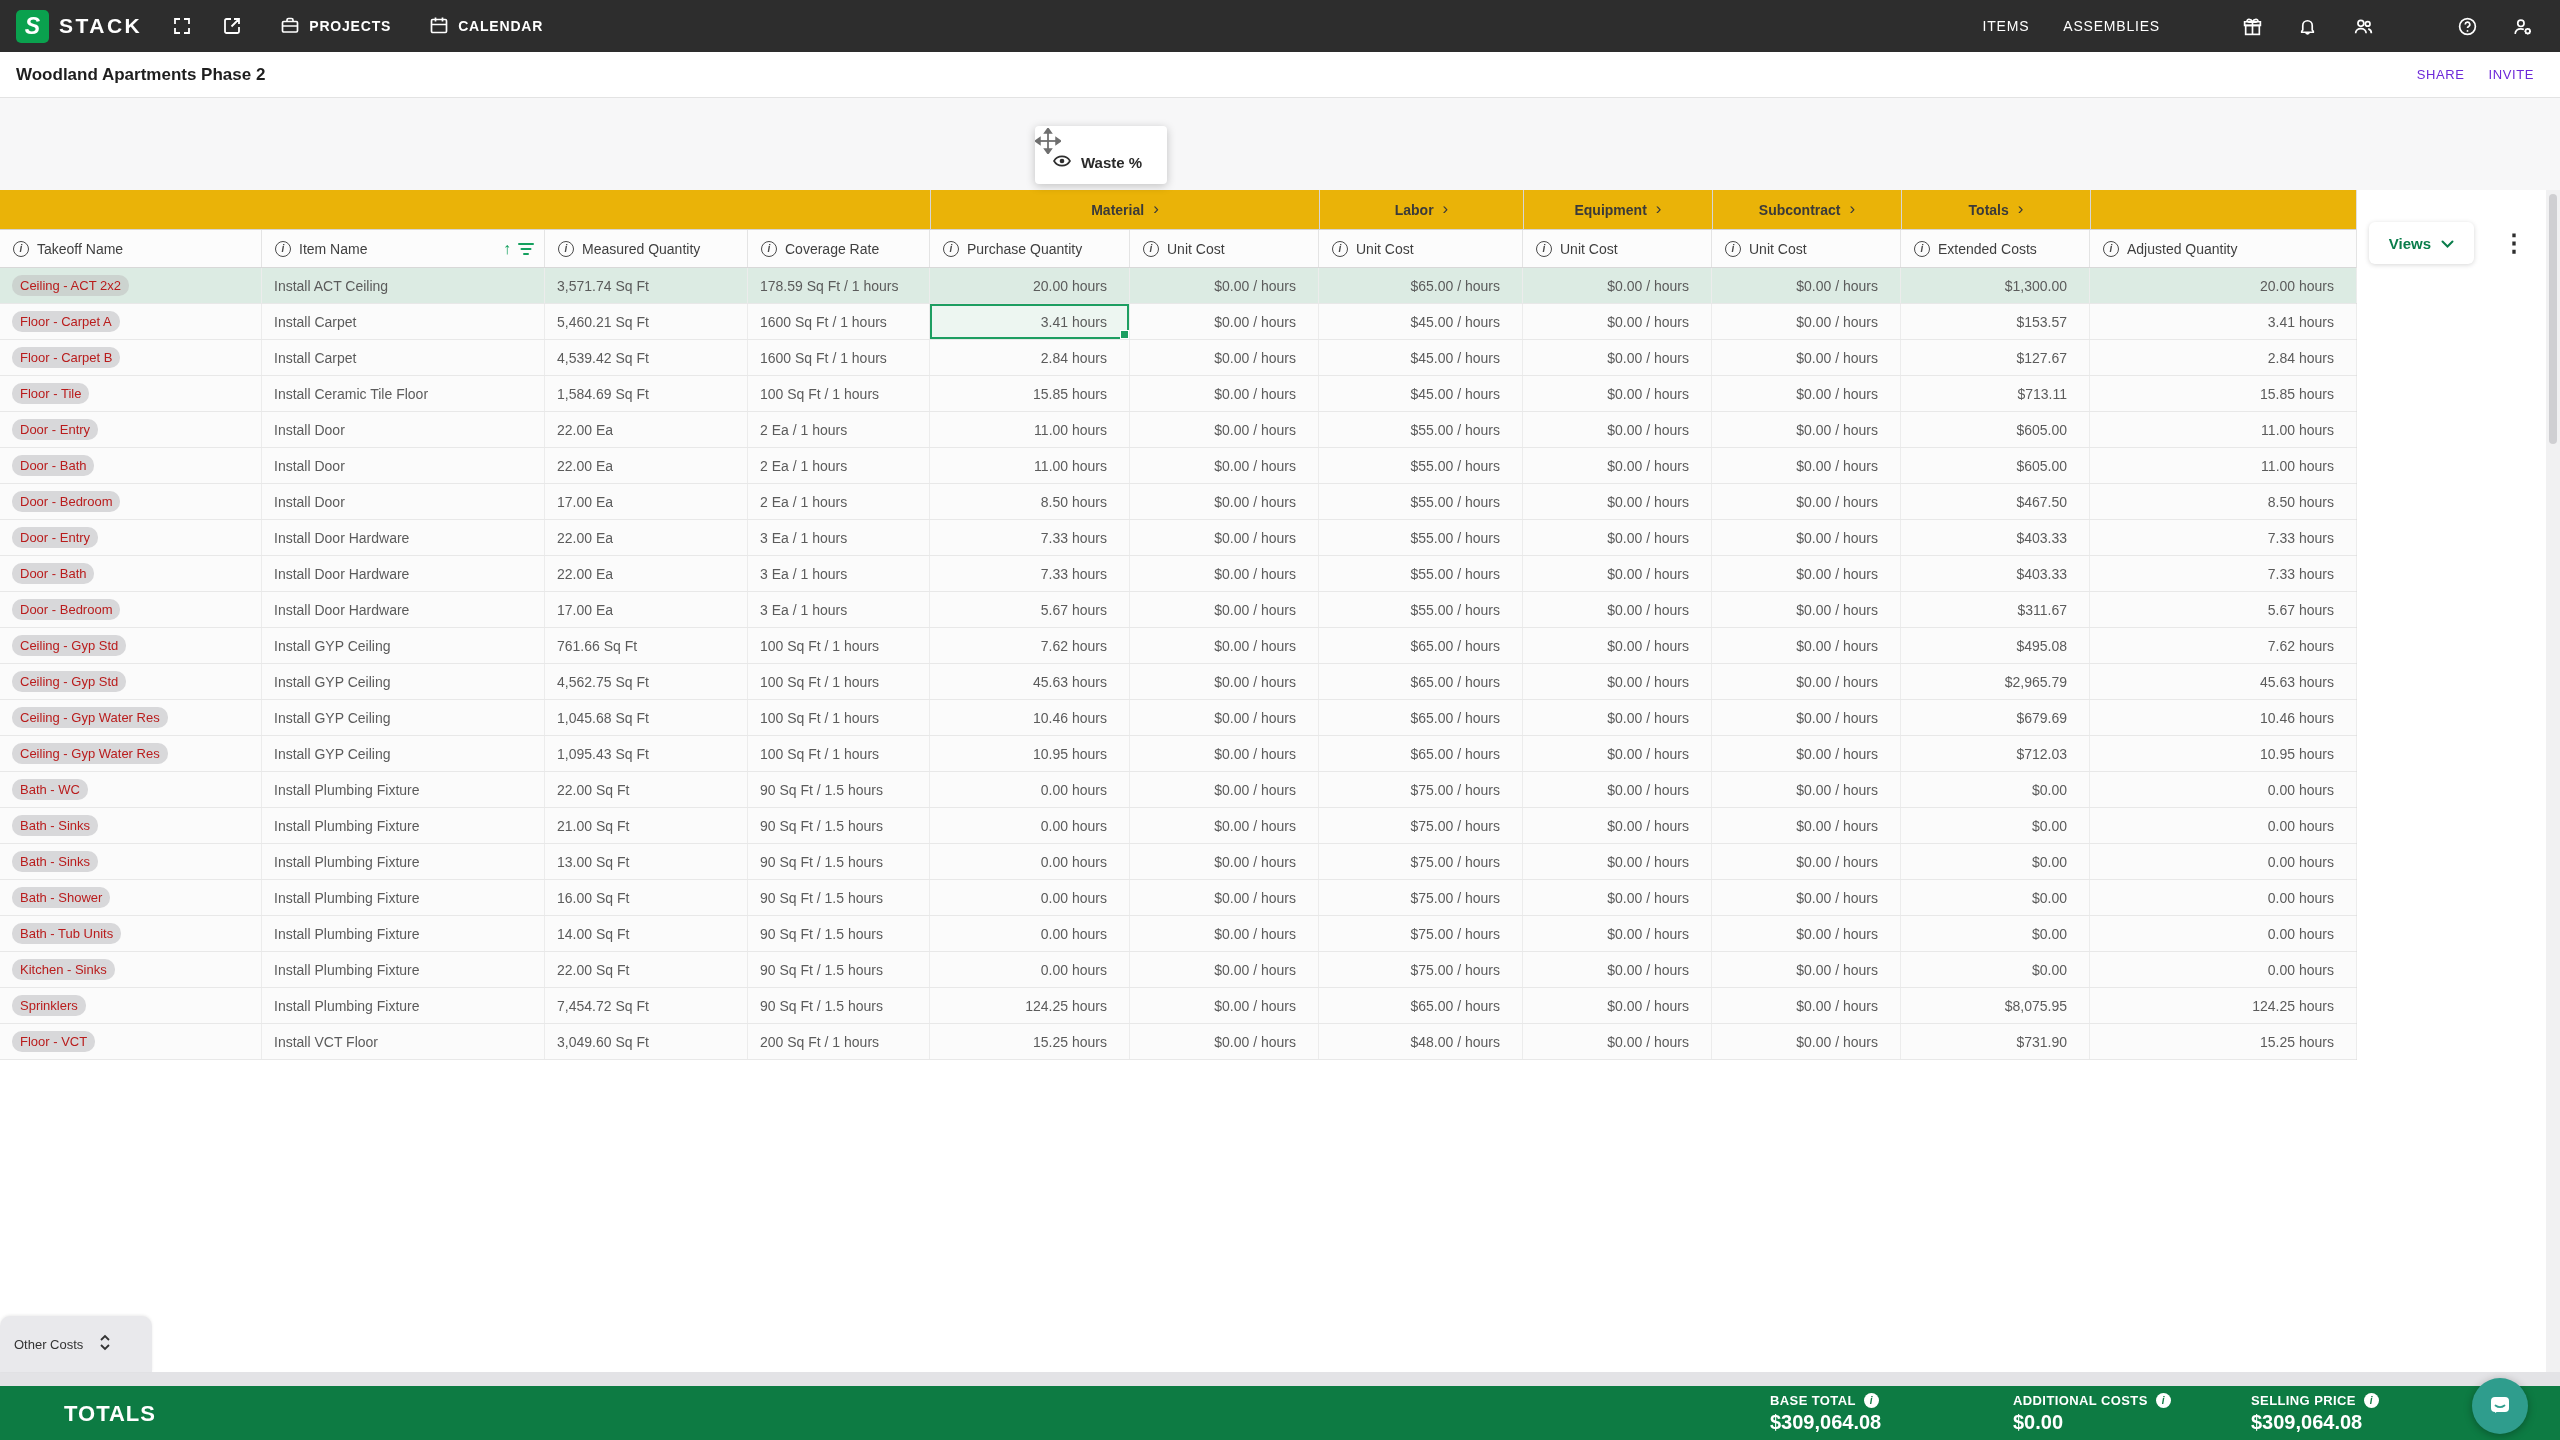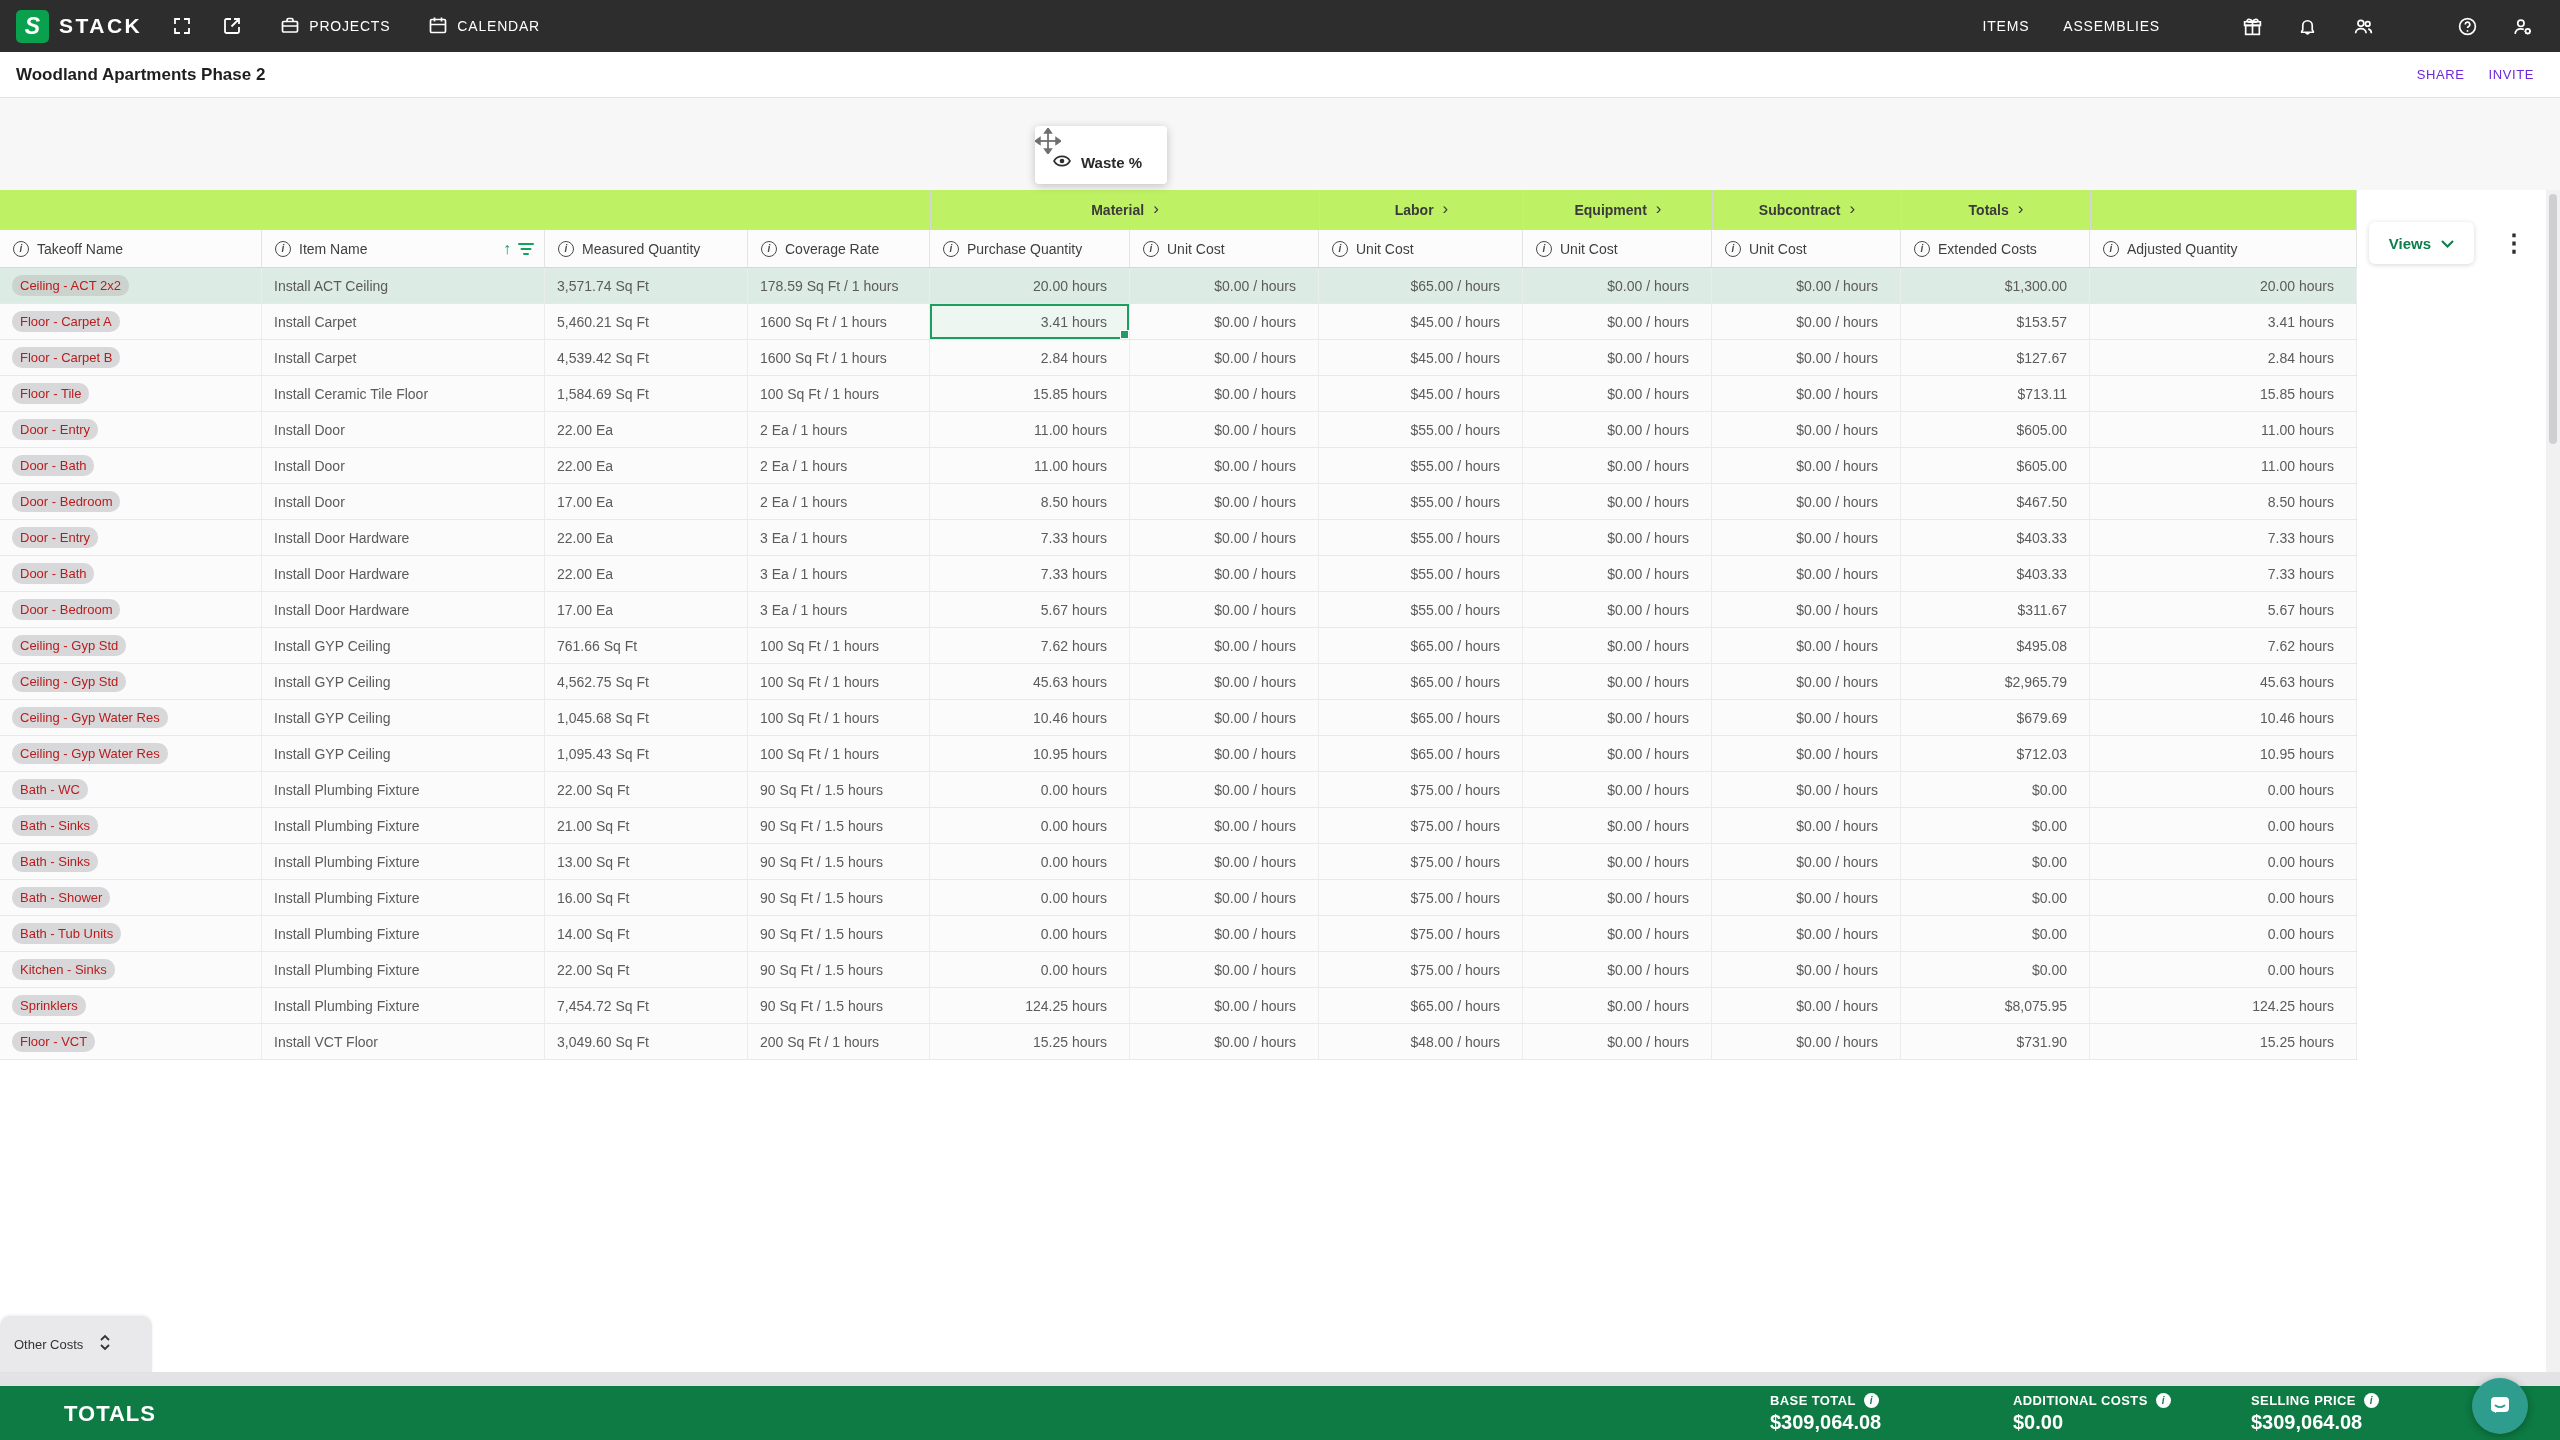--- a/index.html
+++ b/index.html
@@ -5,21 +5,21 @@
   *{box-sizing:border-box;margin:0;padding:0}
   html,body{width:2560px;height:1440px;overflow:hidden}
   body{font-family:"Liberation Sans",sans-serif;background:#fff;position:relative;color:#444}
 
   
   .topbar{position:absolute;top:0;left:0;width:2560px;height:52px;background:#2d2d2d;display:flex;align-items:center;padding:0 26px 0 16px;color:#fff}
   .logo{display:flex;align-items:center;cursor:pointer}
   .logo-box{width:33px;height:33px;background:#0aa14e;border-radius:5px;display:flex;align-items:center;justify-content:center;font-weight:700;font-size:23px;color:#fff;font-style:italic}
   .brand{font-size:21px;font-weight:700;letter-spacing:2.5px;margin-left:10px}
   .tb-icon{background:none;border:none;cursor:pointer;display:flex;align-items:center;margin-left:30px;padding:0}
-  .tb-link{display:flex;align-items:center;gap:9px;margin-left:38px;cursor:pointer;font-weight:400;font-size:14px;letter-spacing:.8px;color:#fff}
+  .tb-link{display:flex;align-items:center;gap:9px;margin-left:38px;cursor:pointer;font-weight:700;font-size:14px;letter-spacing:.8px;color:#fff}
   .tb-right{margin-left:auto;display:flex;align-items:center;gap:34px}
   .tb-text{font-weight:400;font-size:14px;letter-spacing:.8px;cursor:pointer}
   .tb-right .tb-icon{margin-left:0}
   .tb-gap{width:14px}
 
   
   .projectbar{position:absolute;top:52px;left:0;width:2560px;height:46px;background:#fff;border-bottom:1px solid #e3e3e3;display:flex;align-items:center;padding:0 26px 0 16px}
   .proj-name{font-size:17px;font-weight:700;color:#1e1e1e;margin-right:40px}
   .ptabs{display:flex;align-items:stretch;height:100%}
   .ptab{display:flex;align-items:center;padding:0 0;margin-right:38px;font-size:13px;letter-spacing:.6px;color:#3d3d3d;cursor:pointer;position:relative}
@@ -42,21 +42,21 @@
   
   .waste-card{position:absolute;left:1035px;top:126px;width:132px;height:58px;background:#fff;border-radius:4px;box-shadow:0 2px 10px rgba(0,0,0,.22);z-index:6}
   .waste-move{position:absolute;left:0px;top:2px}
   .waste-eye{position:absolute;left:17px;top:27px}
   .waste-label{position:absolute;left:46px;top:28px;font-size:15px;font-weight:700;color:#2a2a2a}
 
   
   .etable{position:absolute;top:190px;left:0;width:2357px;background:#fff;border-right:1px solid #e0e0e0;
     --cols:262px 283px 203px 182px 200px 189px 204px 189px 189px 189px 267px}
   .trow{display:grid;grid-template-columns:var(--cols)}
-  .group-row{height:40px;background:#bef264;border-bottom:1px solid #d4d4d4}
+  .group-row{height:40px;background:#eab308;border-bottom:1px solid #d4d4d4}
   .gcell{display:flex;align-items:center;justify-content:center;border-left:1px solid #d6d6d6}
   .gcell:first-child{border-left:none}
   .glabel{font-size:14px;font-weight:700;color:#3a3a3a}
   .gchev{margin-left:9px;font-size:17px;color:#3a3a3a;line-height:1;transform:translateY(-1px)}
   .header-row{height:38px;background:#fcfcfc;border-bottom:1px solid #d8d8d8}
   .hcell{display:flex;align-items:center;gap:8px;padding-left:13px;border-right:1px solid #e4e4e4;cursor:pointer}
   .hlabel{font-size:14px;font-weight:400;color:#3f3f3f;white-space:nowrap}
   .info-i{flex:0 0 auto;width:16px;height:16px;border:1.5px solid #4a4a4a;border-radius:50%;display:inline-flex;align-items:center;justify-content:center;font-size:10px;font-weight:700;color:#4a4a4a;font-style:italic}
   .sorticons{margin-left:auto;display:flex;align-items:center;gap:7px;padding-right:10px}
   .arrow-up{color:#14a05e;font-size:16px;font-weight:700;line-height:1}

